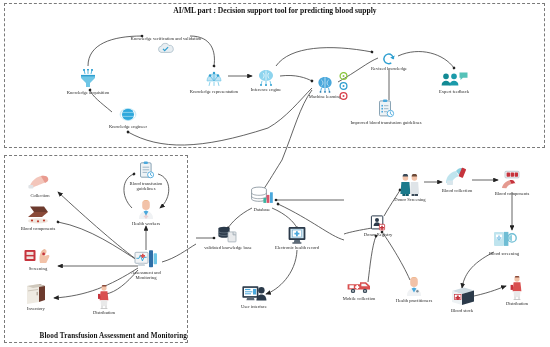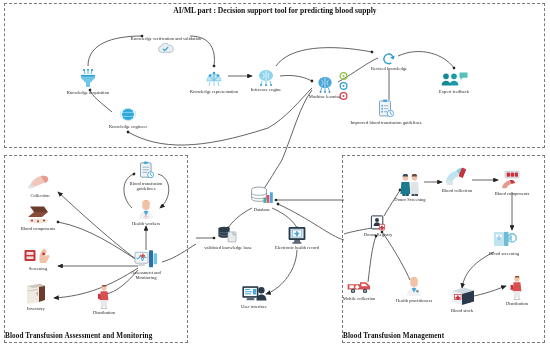--- a/index.html
+++ b/index.html
@@ -1,21 +1,21 @@
 <!DOCTYPE html>
 <html><head>
 <meta charset="utf-8">
 <style>
   html,body{margin:0;padding:0;background:#ffffff;}
   body{width:550px;height:347px;overflow:hidden;
        font-family:"Liberation Serif", serif;color:#1a1a1a;}
   #root{position:relative;width:550px;height:347px;}
 
   .panel{position:absolute;border:1px dashed #7a7a7a;background:transparent;}
-  .panel-title{position:absolute;bottom:2px;left:0;right:0;text-align:left;
+  .panel-title{position:absolute;bottom:2px;left:0;right:0;text-align:right;
                font-weight:bold;font-size:7.2px;letter-spacing:.1px;color:#111;}
   .top-title{position:absolute;left:0;right:0;top:6px;text-align:center;
              font-weight:bold;font-size:7.6px;color:#111;}
 
   svg.edges{position:absolute;left:0;top:0;width:550px;height:347px;
             pointer-events:none;}
 
   .node{position:absolute;transform:translate(-50%,-50%);
         width:62px;text-align:center;}
   .node .ic{display:block;margin:0 auto;}
@@ -31,23 +31,20 @@
 
   <div class="panel" style="left:4px;top:3px;width:539px;height:143px;"></div>
 
   <div class="top-title">AI/ML part : Decision support tool for predicting blood supply</div>
 
   <div class="panel" style="left:4px;top:155px;width:182px;height:186px;">
     <div class="panel-title">Blood Transfusion Assessment and Monitoring</div>
   </div>
 
 
-  <div class="panel" style="left:342px;top:155px;width:201px;height:186px;">
-    <div class="panel-title">Blood Transfusion Management</div>
-  </div>
 
   <svg class="edges" viewBox="0 0 550 347">
     <defs>
       <marker id="dot" markerWidth="5" markerHeight="5" refX="2.5" refY="2.5" orient="auto">
         <circle cx="2.5" cy="2.5" r="1.7" fill="#222"></circle>
       </marker>
       <marker id="arw" markerWidth="7" markerHeight="6" refX="6" refY="3" orient="auto">
         <path d="M0,0 L7,3 L0,6 z" fill="#222"></path>
       </marker>
     </defs>

